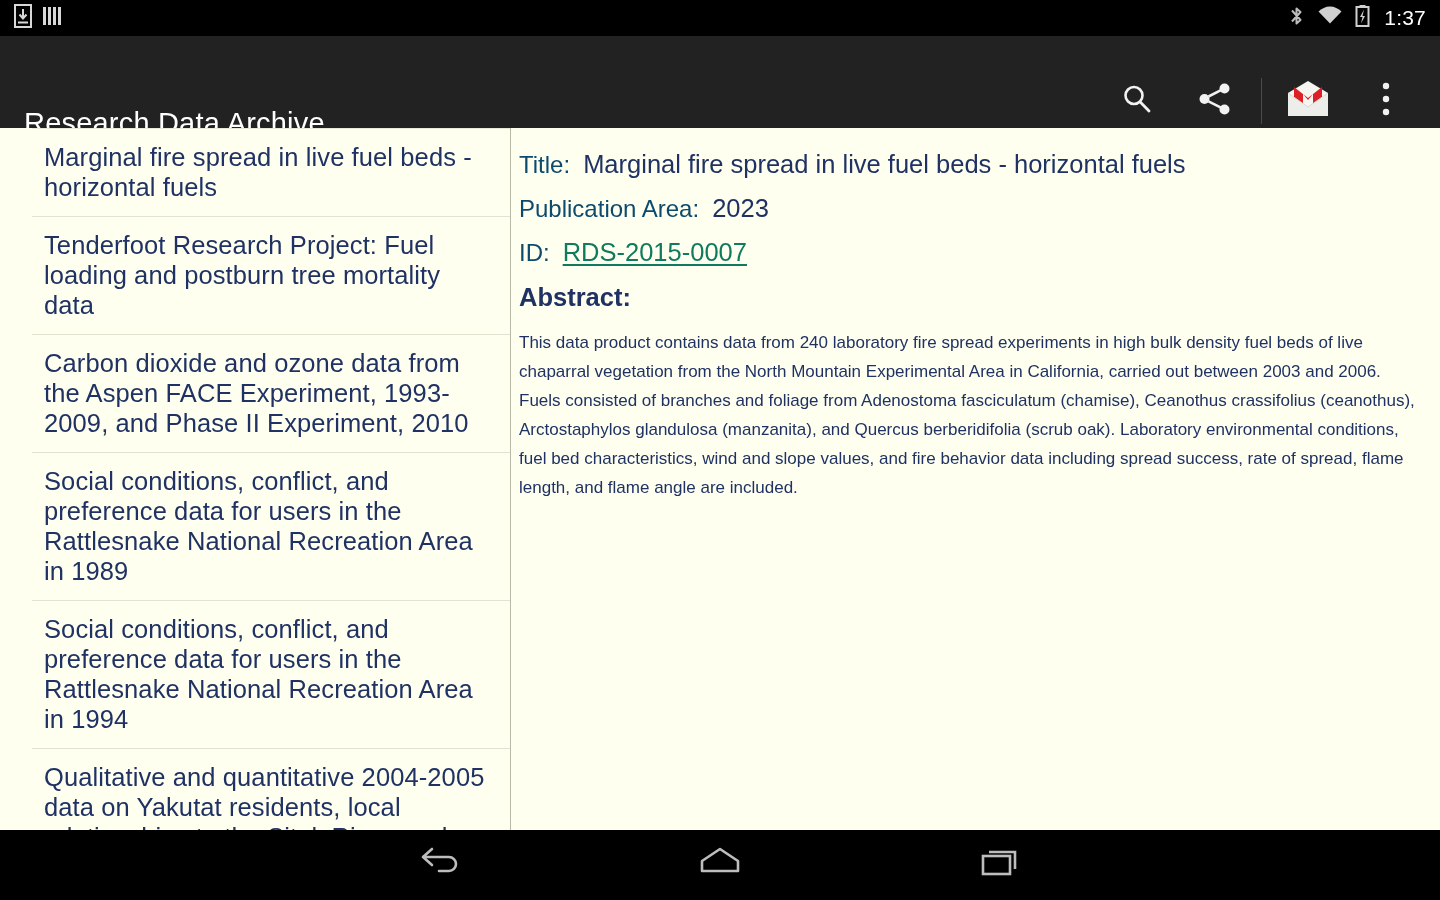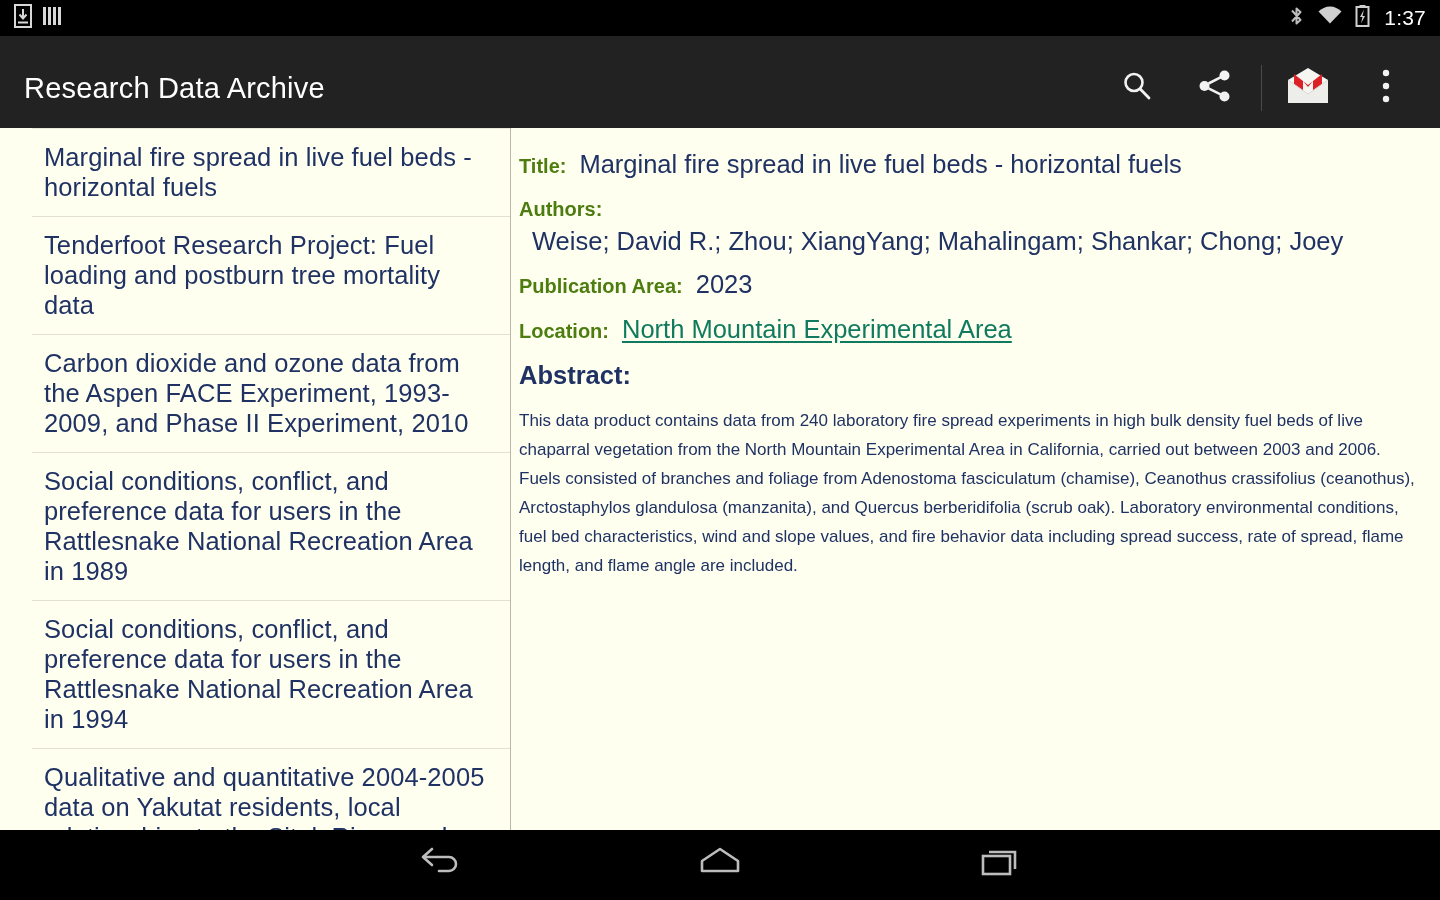--- a/index.html
+++ b/index.html
@@ -45,21 +45,21 @@
   }
 
   
   .action-bar {
     position: absolute;
     top: 36px; left: 0;
     width: 1440px;
     height: 104px;
     background: #222222;
     display: flex;
-    align-items: center;
+    align-items: flex-end;
     padding: 0 18px 0 24px;
   }
   .app-title {
     color: #ffffff;
     font-size: 29px;
     font-weight: 400;
     letter-spacing: 0.2px;
   }
   .action-icons {
     margin-left: auto;
@@ -120,23 +120,23 @@
     overflow: hidden;
   }
   .field-row {
     display: flex;
     align-items: baseline;
     flex-wrap: wrap;
     margin-bottom: 11px;
     line-height: 32px;
   }
   .field-label {
-    color: #4d7c0f;
-    font-weight: bold;
-    font-size: 20px;
+    color: #0c4a6e;
+    font-weight: normal;
+    font-size: 24px;
     white-space: nowrap;
   }
   .field-value {
     color: #1f3263;
     font-size: 25.5px;
     margin-left: 13px;
   }
   .field-link {
     color: #0f7a5e;
     font-size: 25.5px;
@@ -286,35 +286,31 @@
       <div class="list-item">Qualitative and quantitative 2004-2005 data on Yakutat residents, local relationships to the Situk River, and management implications</div>
     </div>
 
     <div class="detail-pane">
 
       <div class="field-row">
         <span class="field-label">Title:</span>
         <span class="field-value">Marginal fire spread in live fuel beds - horizontal fuels</span>
       </div>
 
-      <div class="field-row">
-        <span class="field-label">Authors:</span>
-        <span class="field-value">Weise;  David R.; Zhou;  XiangYang; Mahalingam;  Shankar; Chong;  Joey</span>
-      </div>
 
       <div class="field-row">
         <span class="field-label">Publication Area:</span>
         <span class="field-value">2023</span>
       </div>
 
-
       <div class="field-row">
-        <span class="field-label">Location:</span>
-        <a class="field-link" href="#">North Mountain Experimental Area</a>
-      </div>
+        <span class="field-label">ID:</span>
+        <a class="field-link" href="#">RDS-2015-0007</a>
+      </div>
+
 
       <div class="abstract-label">Abstract:</div>
 
       <div class="abstract-body">This data product contains data from 240 laboratory fire spread experiments in high bulk density fuel beds of live chaparral vegetation from the North Mountain Experimental Area in California, carried out between 2003 and 2006. Fuels consisted of branches and foliage from Adenostoma fasciculatum (chamise), Ceanothus crassifolius (ceanothus), Arctostaphylos glandulosa (manzanita), and Quercus berberidifolia (scrub oak). Laboratory environmental conditions, fuel bed characteristics, wind and slope values, and fire behavior data including spread success, rate of spread, flame length, and flame angle are included.</div>
 
     </div>
   </div>
 
   <div class="nav-bar">
 

